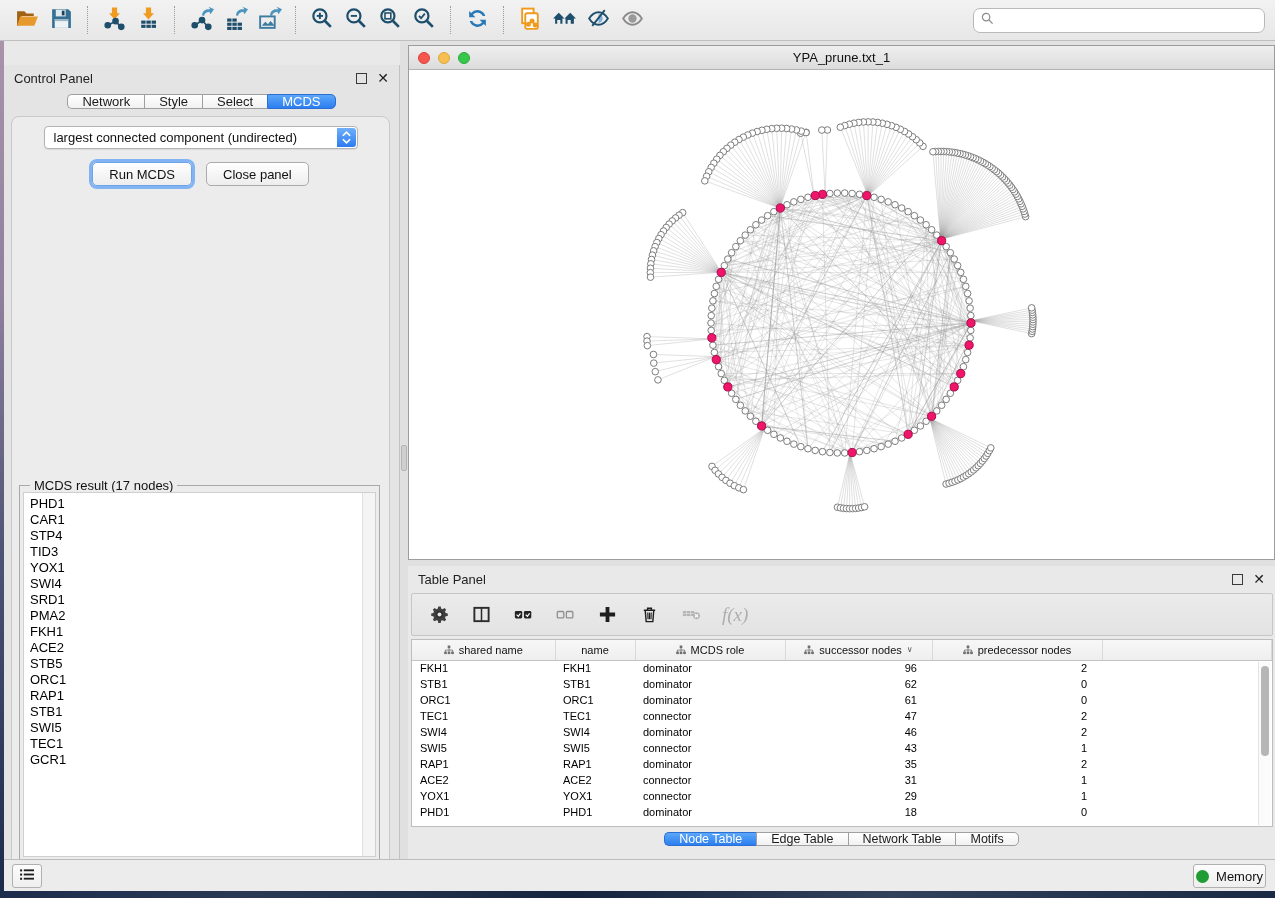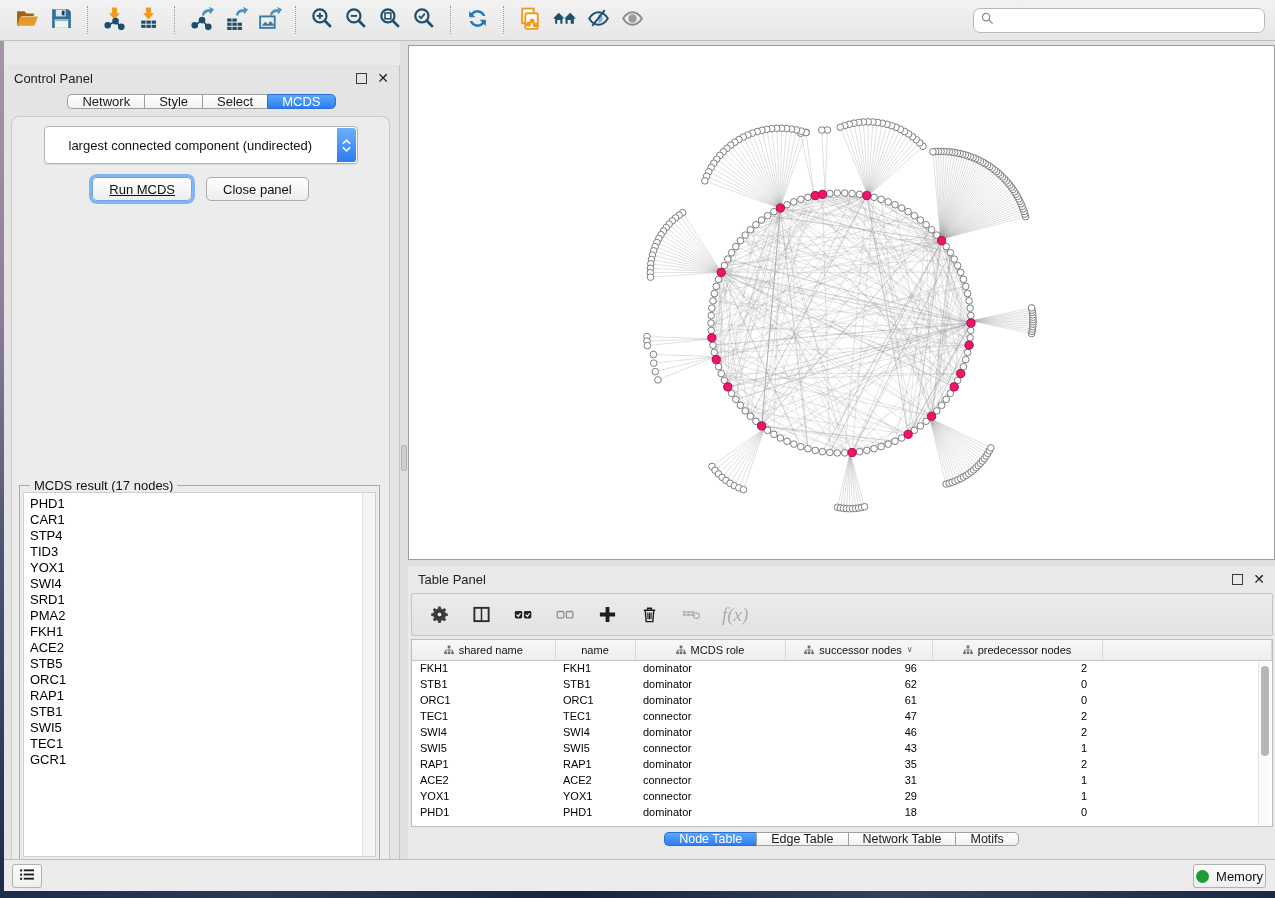--- a/index.html
+++ b/index.html
@@ -26,27 +26,27 @@
   .wctl{margin-left:auto;display:flex;gap:10px;align-items:center;}
   .wctl .float{width:11px;height:11px;border:1.6px solid #3a3a3a;}
   .wctl .close{font-size:14px;font-weight:bold;color:#222;line-height:11px;}
   .tabbar{display:flex;justify-content:center;margin-top:3px;height:15px;}
   .seg{border:1px solid #9f9f9f;border-right:none;background:linear-gradient(#ffffff,#f1f1f1);font-size:13px;color:#1a1a1a;display:flex;align-items:center;justify-content:center;padding:0 14px;}
   .seg:first-child{border-radius:5px 0 0 5px;}
   .seg:last-child{border-right:1px solid #9f9f9f;border-radius:0 5px 5px 0;}
   .seg.active{background:linear-gradient(#5ba7f9,#2c7ef0);color:#fff;border-color:#2c6ed2;}
   .cbody{position:absolute;left:7px;right:9px;top:51px;bottom:12px;background:#ececec;border:1px solid #c9c9c9;border-radius:8px;}
   .opt-label{margin-top:19px;text-align:center;font-size:13px;color:#111;}
-  .dropdown{position:relative;margin:9px auto 0;width:314px;height:38px;background:#fff;border:1px solid #b3b3b3;border-radius:4px;display:flex;align-items:center;padding:0 24px 0 24px;box-shadow:0 1px 1px rgba(0,0,0,.08);}
+  .dropdown{position:relative;margin:9px auto 0;width:314px;height:23px;background:#fff;border:1px solid #b3b3b3;border-radius:4px;display:flex;align-items:center;padding:0 24px 0 9px;box-shadow:0 1px 1px rgba(0,0,0,.08);}
   .dropdown .val{font-size:13px;color:#111;white-space:nowrap;overflow:hidden;}
   .dropdown .stepper{position:absolute;right:1px;top:1px;bottom:1px;width:19px;border-radius:0 3px 3px 0;background:linear-gradient(#6fb0fa,#2d7bf0);display:flex;flex-direction:column;align-items:center;justify-content:center;gap:1px;}
   .dropdown .stepper svg{width:9px;height:6px;}
   .btnrow{display:flex;justify-content:center;gap:14px;margin-top:13px;}
   .aquabtn{height:24px;padding:0 16px;background:linear-gradient(#ffffff,#ededed);border:1px solid #ababab;border-radius:5px;font-size:13px;color:#111;display:flex;align-items:center;}
-  .aquabtn.focus{box-shadow:0 0 0 3px rgba(95,162,245,.75);border-color:#6ea4e8;text-decoration:underline;}
+  .aquabtn.focus{box-shadow:0 0 0 3px rgba(95,162,245,.75);border-color:#6ea4e8;}
   .resultbox{position:absolute;left:7px;right:9px;top:368px;bottom:9px;border:1px solid #a9a9a9;background:#ececec;}
   .resultbox .legend{position:absolute;left:10px;top:-8px;background:#ececec;padding:0 4px;font-size:13px;color:#111;}
   .resultbox .list{position:absolute;left:3px;right:3px;top:6px;bottom:3px;background:#fff;border:1px solid #cfcfcf;overflow:hidden;padding:3px 0 0 6px;}
   .resultbox .list .item{font-size:13px;line-height:16px;color:#000;}
   .resultbox .track{position:absolute;right:4px;top:7px;bottom:4px;width:13px;background:#f4f4f4;border-left:1px solid #e0e0e0;}
 
   
   .vsplit{position:absolute;left:400px;top:41px;width:8px;height:818px;background:#e0e0e0;}
   .vsplit .grab{position:absolute;left:1px;top:404px;width:6px;height:26px;background:#cfcfcf;border:1px solid #b5b5b5;border-radius:2px;}
 
@@ -310,20 +310,28 @@
     </div>
   </div>
 
   <div class="vsplit">
       <div class="grab"></div>
     </div>
 
   <div class="rightcol">
 
     <div class="netwin">
+      <div class="net-titlebar">
+        <span class="lights">
+          <span class="light red"></span>
+          <span class="light yellow"></span>
+          <span class="light green"></span>
+        </span>
+        <span class="net-title">YPA_prune.txt_1</span>
+      </div>
       <svg class="netcanvas" viewBox="0 0 865 489" id="netsvg">
           <g>
             <line x1="562" y1="253" x2="302.2120164896024" y2="260.42154541215984" stroke="#8f8f8f" stroke-width="0.55" opacity="0.42"></line>
             <line x1="562" y1="253" x2="303.9040013397999" y2="275.16788504224104" stroke="#8f8f8f" stroke-width="0.55" opacity="0.42"></line>
             <line x1="562" y1="253" x2="326.8277907312568" y2="329.4120827980215" stroke="#8f8f8f" stroke-width="0.55" opacity="0.42"></line>
             <line x1="562" y1="253" x2="318.80300997442896" y2="316.9252802039285" stroke="#8f8f8f" stroke-width="0.55" opacity="0.42"></line>
             <line x1="562" y1="253" x2="505.37761845268005" y2="360.31134660516057" stroke="#8f8f8f" stroke-width="0.55" opacity="0.42"></line>
             <line x1="562" y1="253" x2="305.3784507974966" y2="282.4445797653494" stroke="#8f8f8f" stroke-width="0.55" opacity="0.42"></line>
             <line x1="562" y1="253" x2="548.6617957298766" y2="195.64125683838122" stroke="#8f8f8f" stroke-width="0.55" opacity="0.42"></line>
             <line x1="562" y1="253" x2="303.9040013397999" y2="275.16788504224104" stroke="#8f8f8f" stroke-width="0.55" opacity="0.42"></line>

